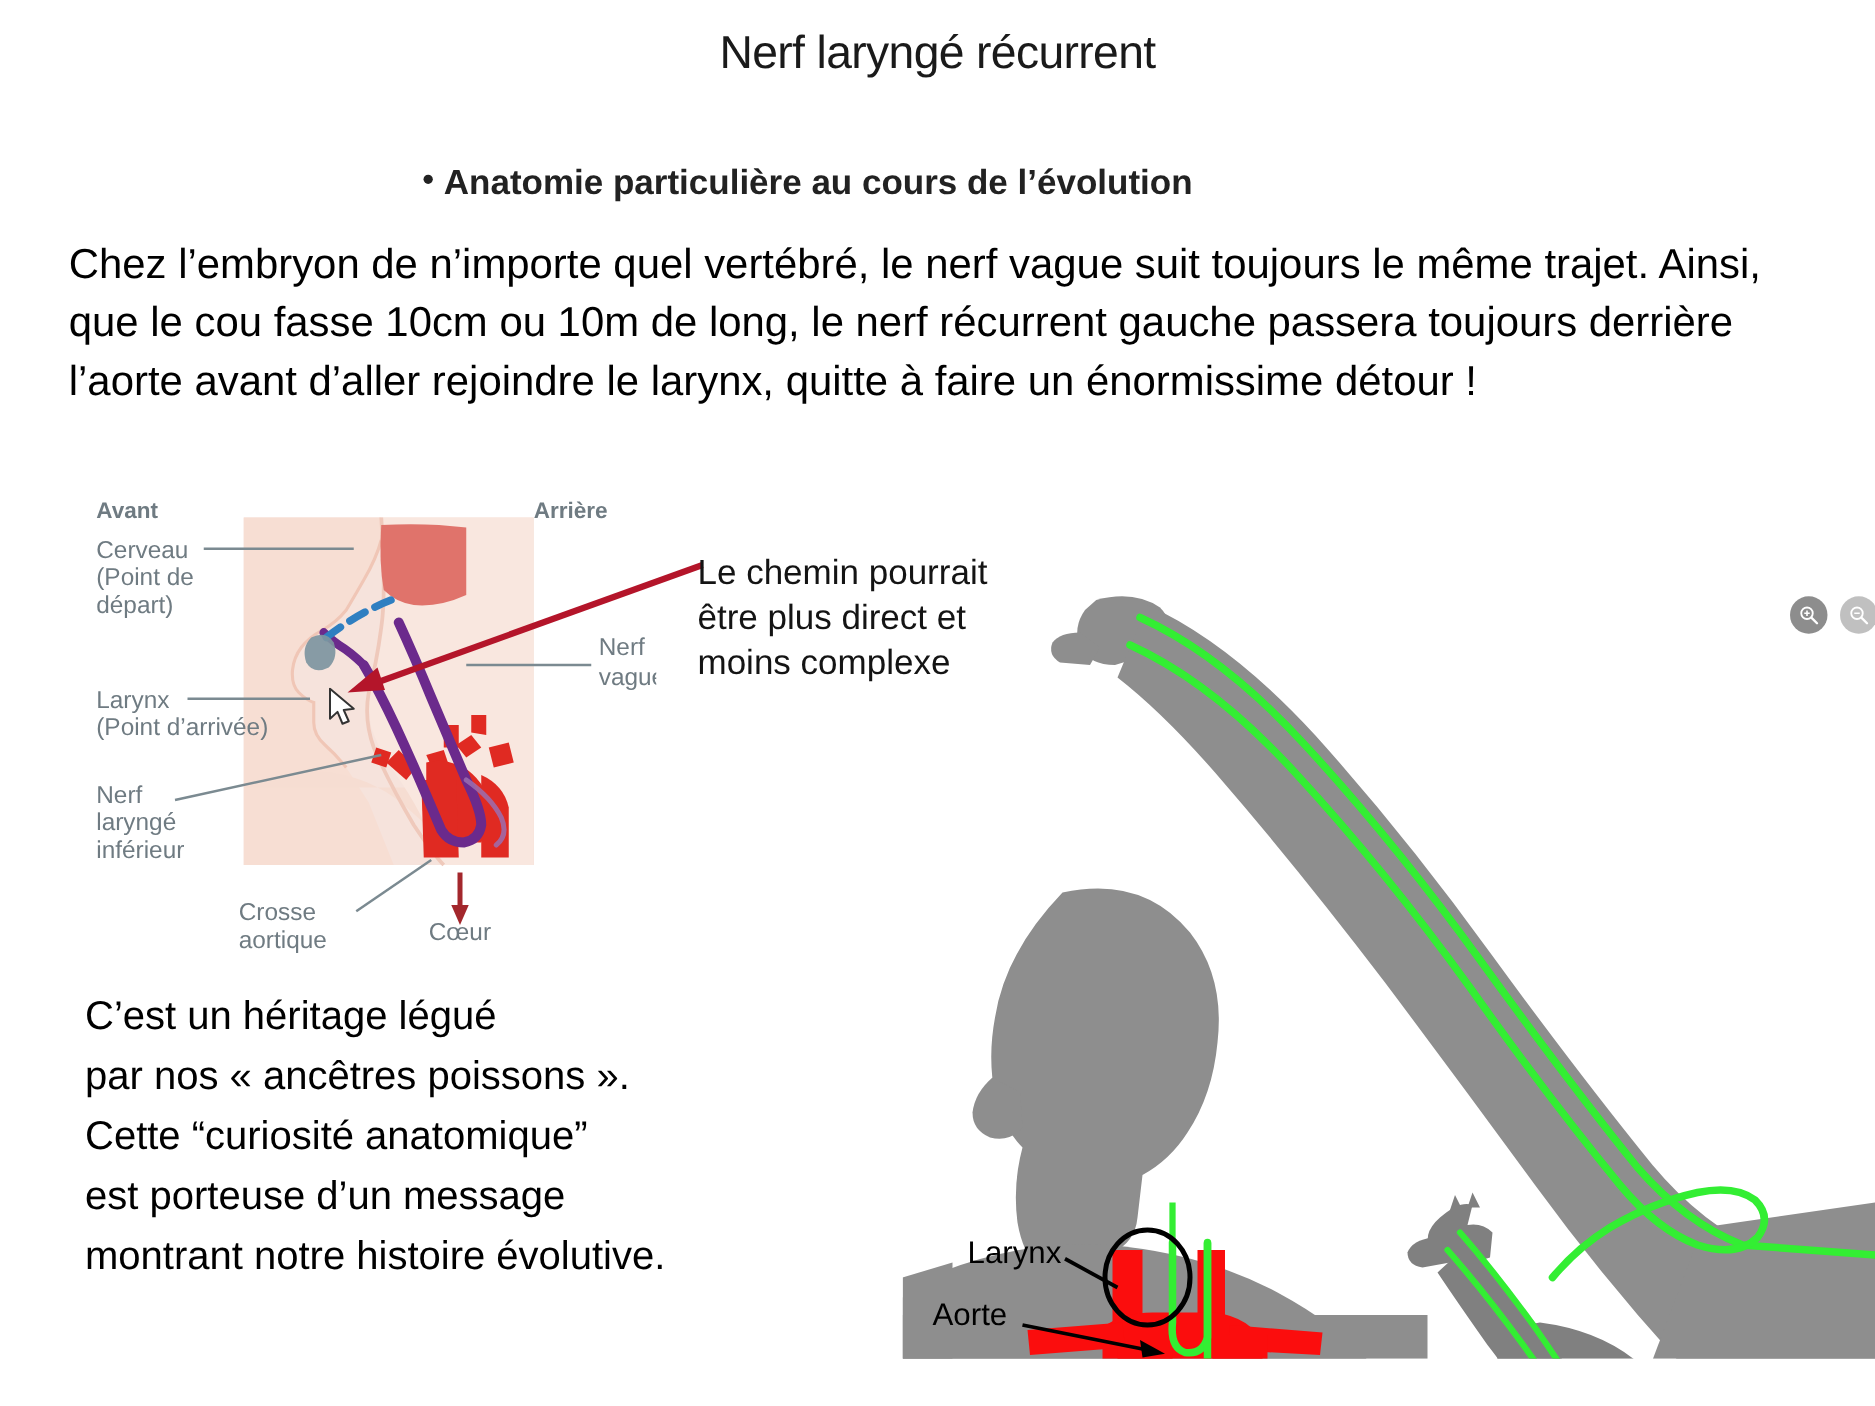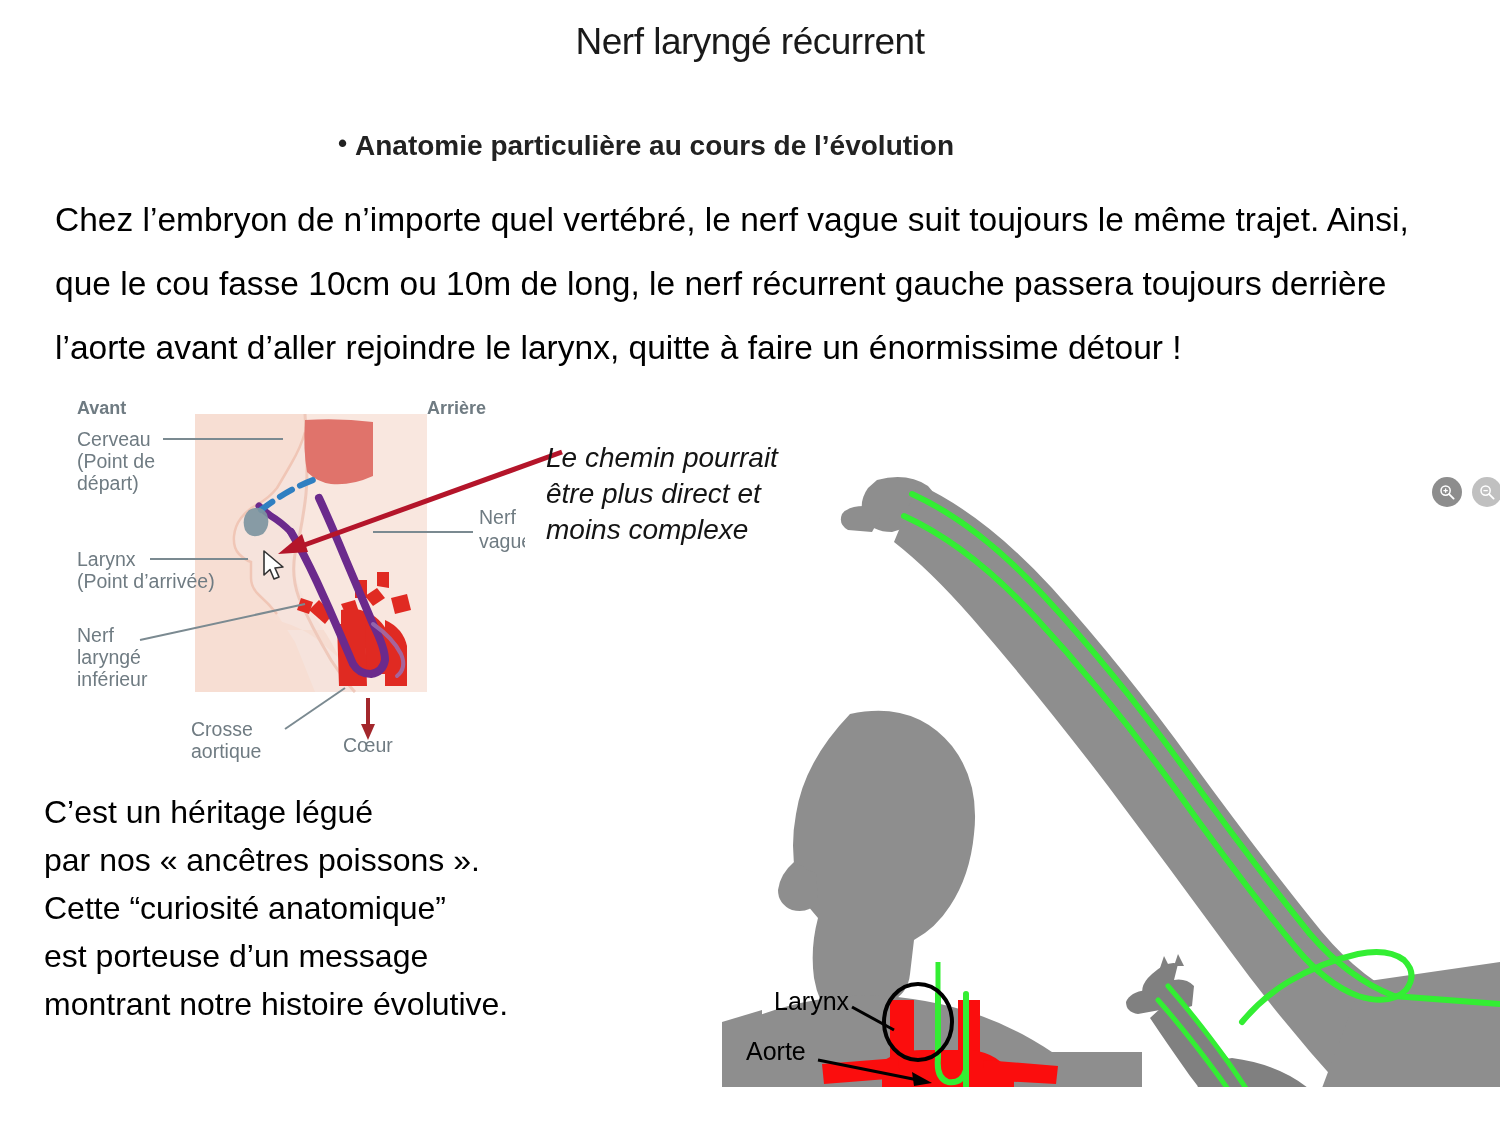--- a/index.html
+++ b/index.html
@@ -48,27 +48,27 @@
     vertical-align: 3px;
   }
 
   
   .body-paragraph {
     position: absolute;
     left: 55px;
     top: 188px;
     width: 1375px;
     font-size: 33.5px;
-    line-height: 64px;
+    line-height: 47px;
     color: #000000;
     font-weight: 400;
   }
   .closing-paragraph {
     position: absolute;
-    left: 44px;
+    left: 68px;
     top: 788px;
     width: 620px;
     font-size: 32px;
     line-height: 48px;
     color: #000000;
     white-space: pre-line;
   }
 
   
   .figure-left {
@@ -86,28 +86,27 @@
     font-size: 19.5px;
   }
   .fig-left-label.dir {
     font-size: 18px;
     font-weight: 600;
   }
 
   
   .callout-red {
     position: absolute;
-    left: 546px;
+    left: 558px;
     top: 440px;
     width: 300px;
     font-size: 28px;
     line-height: 36px;
     color: #141414;
     white-space: pre-line;
-    font-style: italic;
   }
   .callout-arrow {
     position: absolute;
     left: 250px;
     top: 430px;
     width: 320px;
     height: 140px;
   }
 
   

